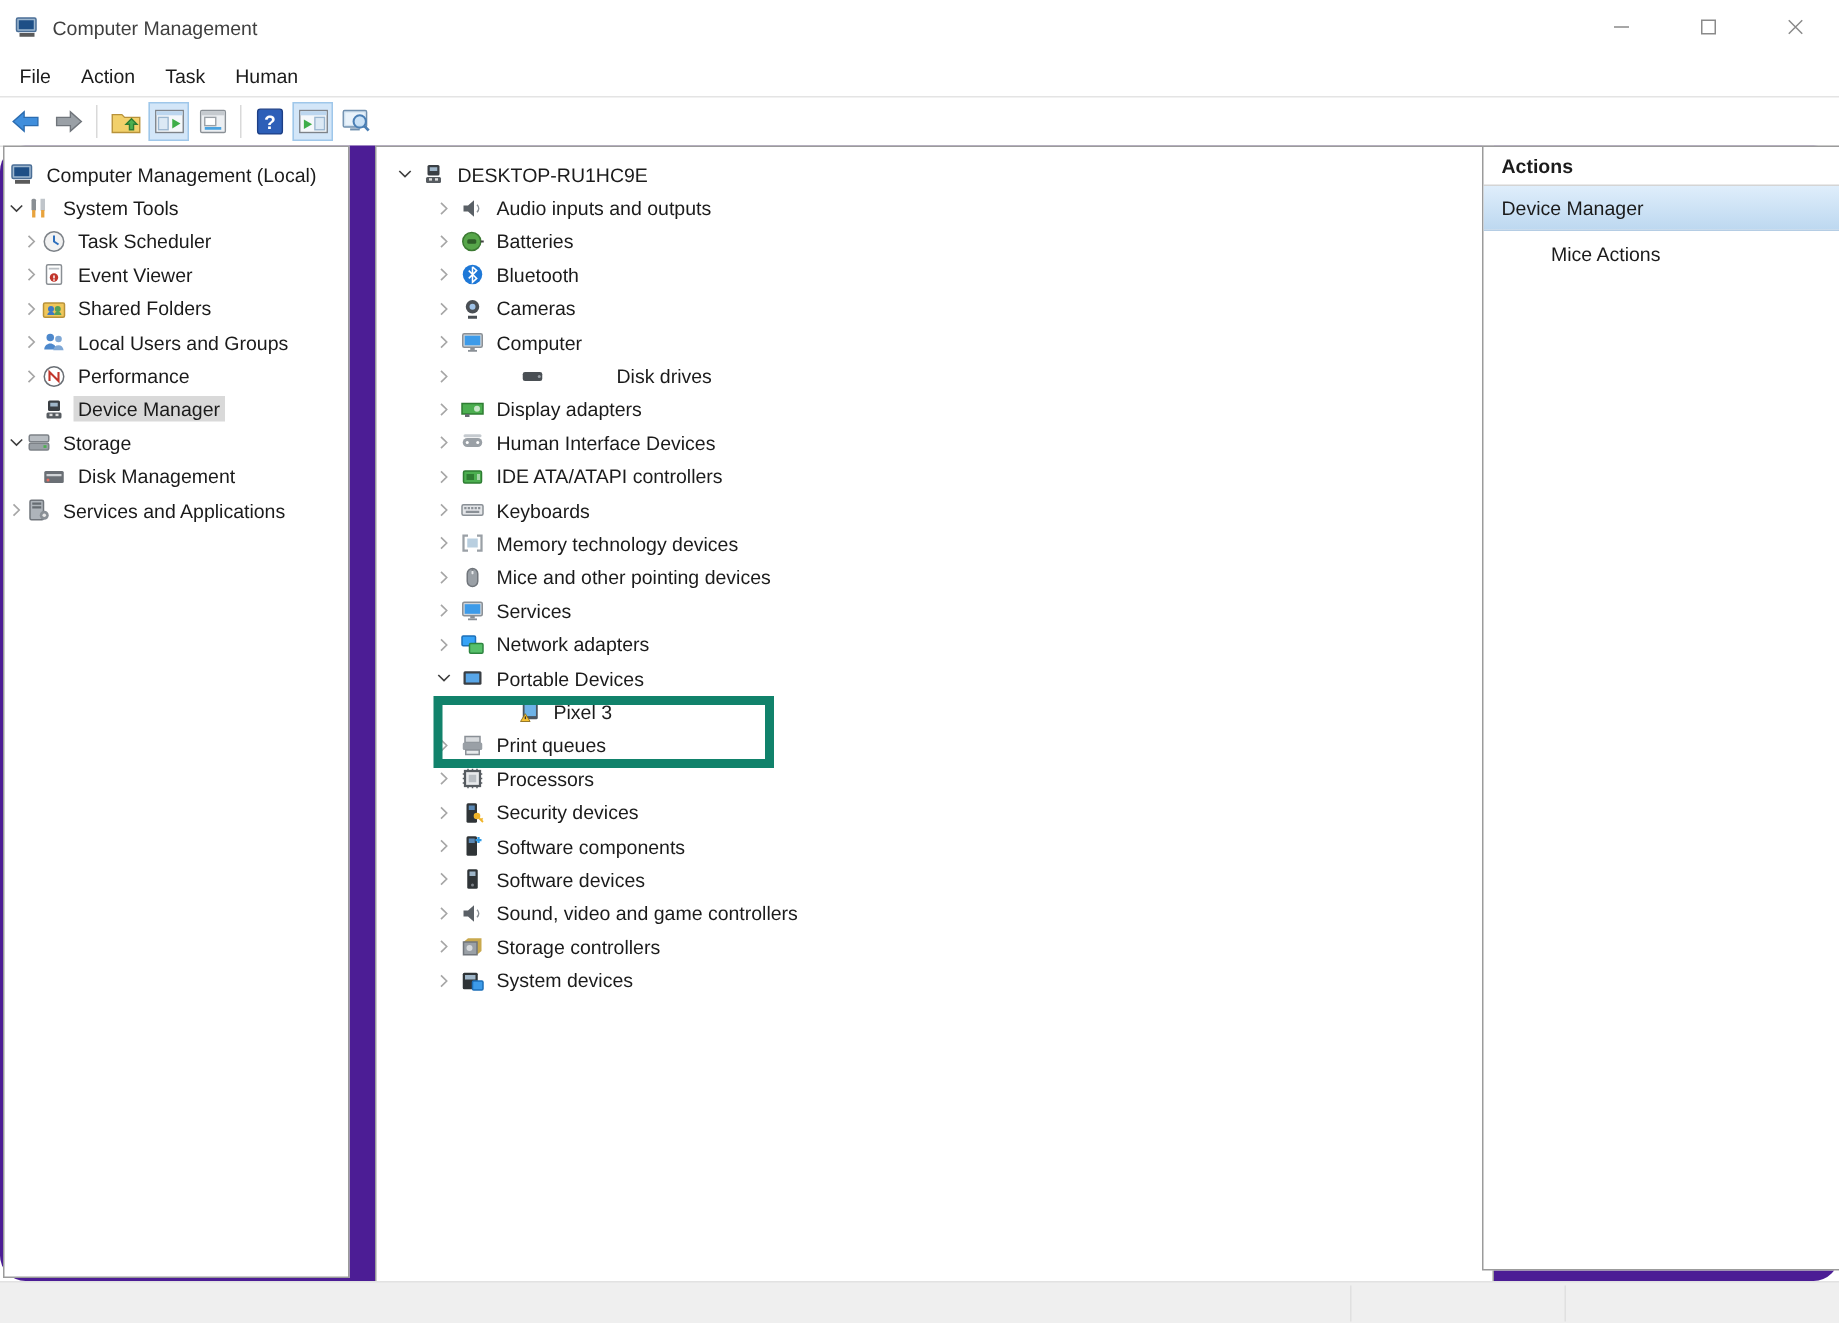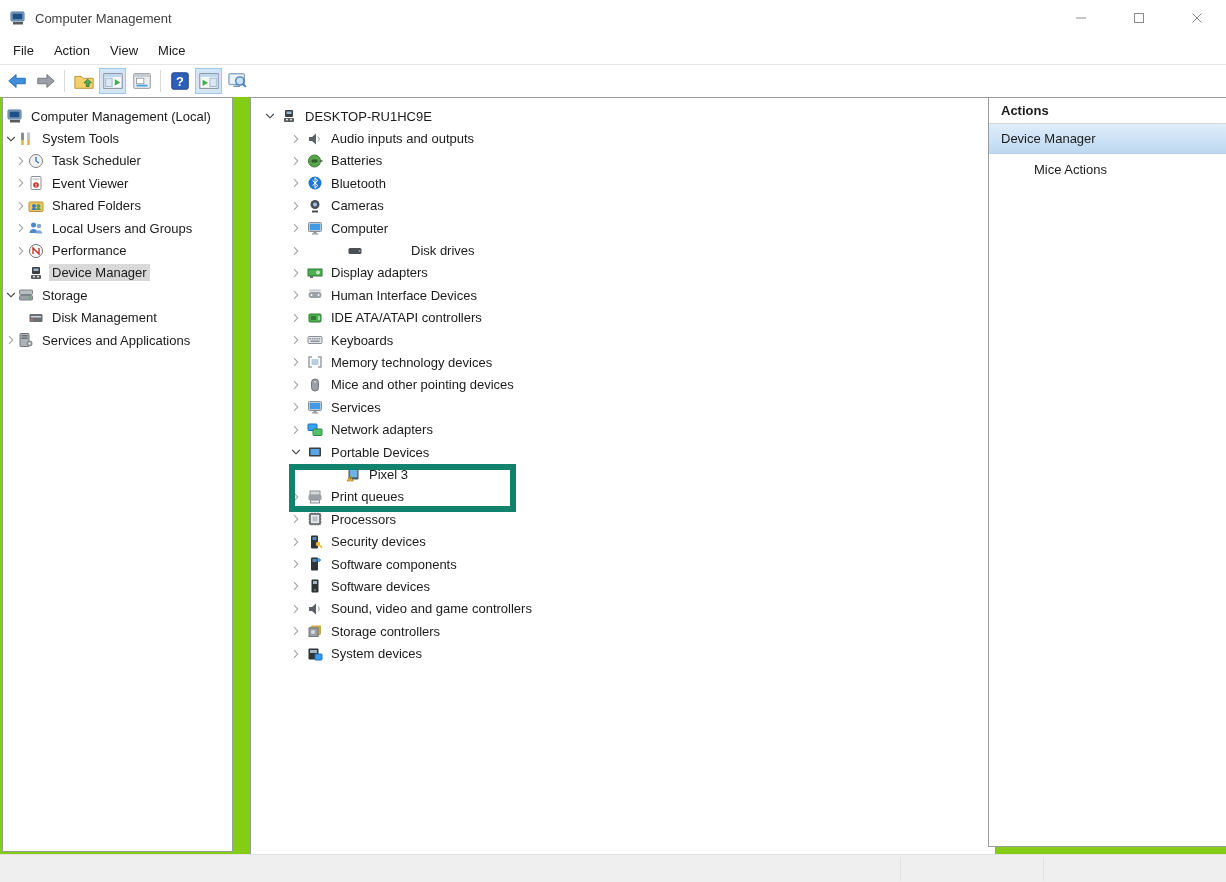--- a/index.html
+++ b/index.html
@@ -16,21 +16,21 @@
   .win-btn{width:58px;height:36px;display:flex;align-items:center;justify-content:center;}
   
   .menubar{height:28px;display:flex;align-items:center;padding-left:3px;border-bottom:1px solid #e4e4e4;font-size:13px;}
   .menu-item{padding:4px 10px;cursor:default;}
   
   .toolbar{height:32px;display:flex;align-items:center;padding-left:2px;border-bottom:1px solid #e0e0e0;}
   .tb-btn{width:27px;height:26px;display:flex;align-items:center;justify-content:center;margin:0 1px;border:1px solid transparent;box-sizing:border-box;}
   .tb-btn.active{background:#d3e6f8;border:1px solid #9fc7ea;}
   .tb-sep{width:1px;height:22px;background:#d9d9d9;margin:0 4px;}
   
-  .main{position:absolute;top:97px;left:0;width:1226px;height:757px;background:#84cc16;}
+  .main{position:absolute;top:97px;left:0;width:1226px;height:757px;background:#4c1d95;border-radius:17px;}
   .panel{position:absolute;top:0;background:#fff;border:1px solid #9b9b9b;box-sizing:border-box;overflow:hidden;}
   #left-panel{left:2px;width:231px;height:755px;}
   #center-panel{left:238px;width:746px;height:827px;margin-left:12px;}
   #right-panel{left:988px;width:286px;height:750px;}
   .tree{padding-top:7px;position:relative;}
   .trow{height:22.4px;display:flex;align-items:center;font-size:13px;white-space:nowrap;color:#1b1b1b;cursor:default;}
   .chev{flex:none;display:flex;align-items:center;justify-content:flex-start;}
   .ticon{width:16px;height:16px;flex:none;margin-right:5px;display:flex;align-items:center;justify-content:center;}
   .tlabel{padding:1px 3px;}
   .tlabel.selected{background:#d9d9d9;}
@@ -73,22 +73,22 @@
         <svg width="18" height="18" viewBox="0 0 18 18">
           <path d="M4.5 4.5l9 9M13.5 4.5l-9 9" stroke="#8a8a8a" stroke-width="1"></path>
         </svg>
       </div>
     </div>
 </div>
 
 <div class="menubar" id="menubar">
     <div class="menu-item">File</div>
     <div class="menu-item">Action</div>
-    <div class="menu-item">View</div>
-    <div class="menu-item">Mice</div>
+    <div class="menu-item">Task</div>
+    <div class="menu-item">Human</div>
   </div>
 
 <div class="toolbar" id="toolbar">
     <div class="tb-btn">
       <svg width="22" height="22" viewBox="0 0 24 24">
         <path d="M3 12l8-7v4h10v6H11v4z" fill="#3f8edc" stroke="#2b6cb0"></path>
       </svg>
     </div>
     <div class="tb-btn">
       <svg width="22" height="22" viewBox="0 0 24 24">

